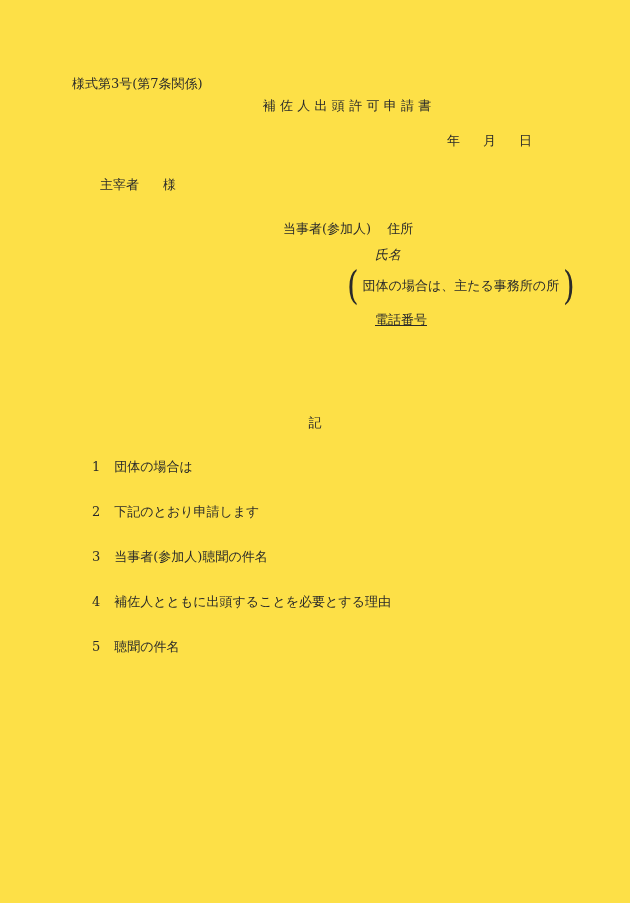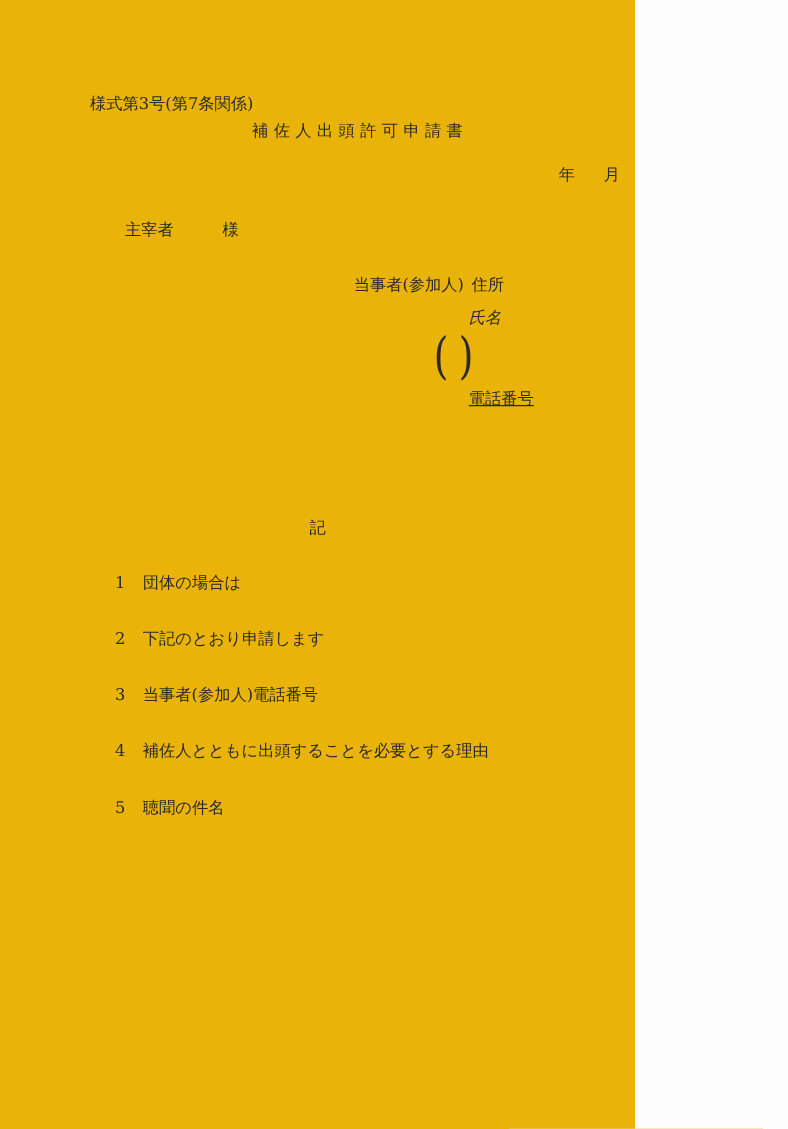--- a/index.html
+++ b/index.html
@@ -1,43 +1,43 @@
 <!DOCTYPE html>
 <html><head>
 <meta charset="utf-8">
 <style>
   html, body { margin: 0; padding: 0; }
   body { background: #fcfcfc; }
   .page {
     position: relative;
-    width: 508px;
+    width: 630px;
     height: 903px;
-    background: #eab308;
+    background: #fde047;
     color: #2a2a2a;
     font-family: "DejaVu Serif", "Liberation Serif", serif;
     font-size: 13px;
     overflow: hidden;
   }
   .abs { position: absolute; white-space: nowrap; line-height: 14px; }
 
   .form-number { left: 72px; top: 77px; }
 
   .doc-title {
     left: 0; top: 99px; width: 100%;
     text-align: center;
     letter-spacing: 0.33em;
     text-indent: 0.33em;
     padding-left: 32px;
   }
 
   .date-line { left: 447px; top: 134px; display: flex; gap: 23px; }
 
-  .addressee { left: 100px; top: 178px; display: flex; gap: 39px; }
+  .addressee { left: 100px; top: 178px; display: flex; gap: 24px; }
 
-  .party-line { left: 283px; top: 222px; display: flex; gap: 6px; }
+  .party-line { left: 283px; top: 222px; display: flex; gap: 16px; }
 
   .name-label  { left: 375px; top: 248px; font-style: italic; }
   .phone-label { left: 375px; top: 313px; text-decoration: underline; }
 
   .org-note {
     left: 345px; top: 265px;
     display: flex; align-items: center; gap: 2px;
   }
   .big-paren {
     display: inline-block;
@@ -85,40 +85,41 @@
   <div class="abs party-line">
     <span>当事者(参加人)</span>
     <span>住所</span>
   </div>
 
   <div class="abs name-label">氏名</div>
 
   <div class="abs org-note">
     <span class="big-paren">(</span>
     <span class="org-lines">
+      <span class="org-line">団体の場合は、主たる事務所の所</span>
     </span>
     <span class="big-paren">)</span>
   </div>
 
   <div class="abs phone-label">電話番号</div>
 
 
   <div class="abs list-header">記</div>
 
   <div class="abs item" style="top:460px">
     <span>1</span>
     <span>団体の場合は</span>
   </div>
   <div class="abs item" style="top:505px">
     <span>2</span>
     <span>下記のとおり申請します</span>
   </div>
   <div class="abs item" style="top:550px">
     <span>3</span>
-    <span>当事者(参加人)電話番号</span>
+    <span>当事者(参加人)聴聞の件名</span>
   </div>
   <div class="abs item" style="top:595px">
     <span>4</span>
     <span>補佐人とともに出頭することを必要とする理由</span>
   </div>
   <div class="abs item" style="top:640px">
     <span>5</span>
     <span>聴聞の件名</span>
   </div>
 

